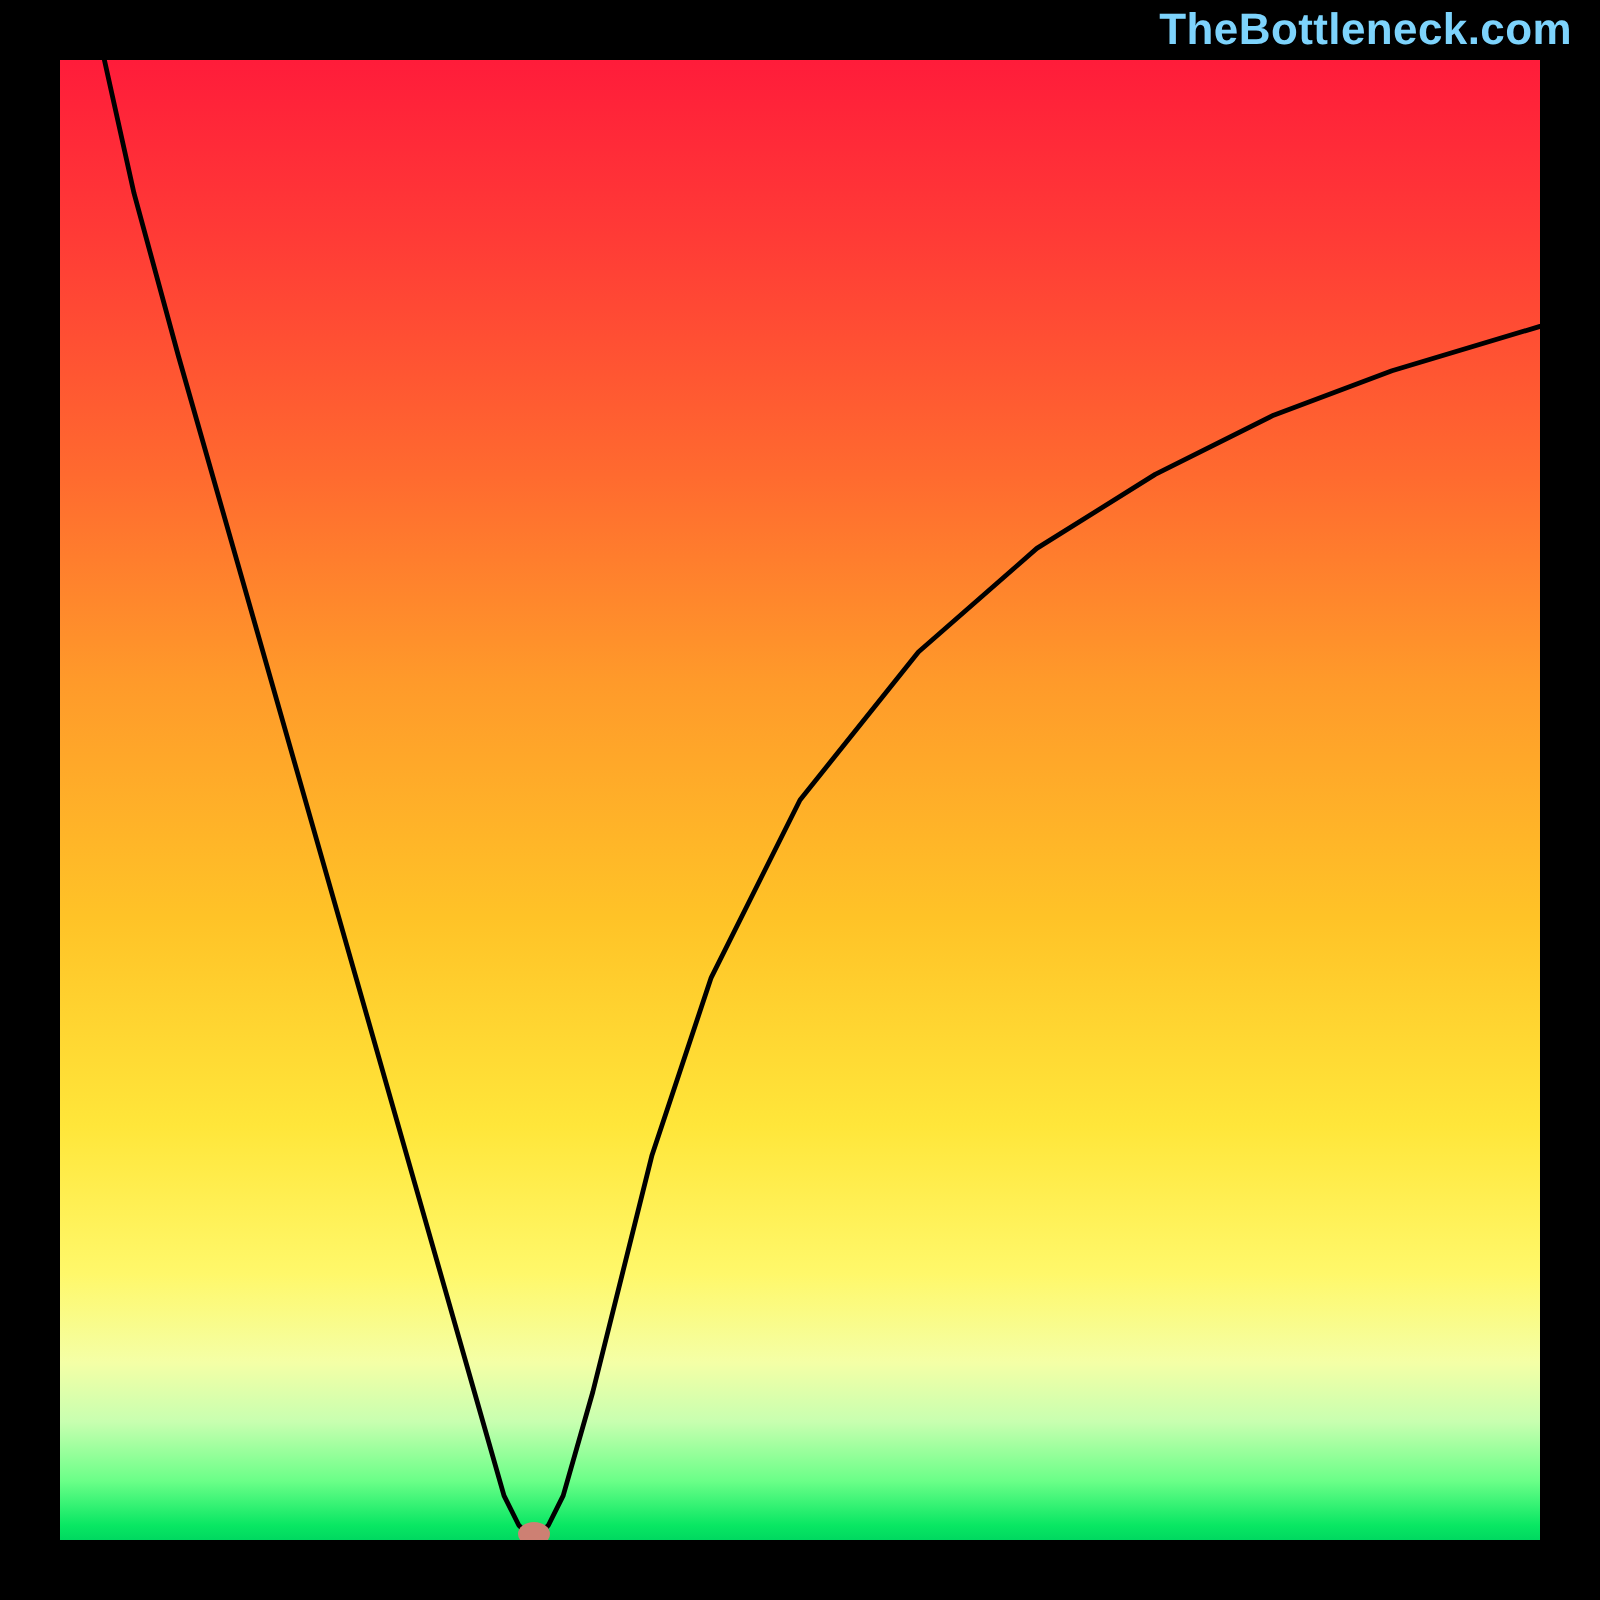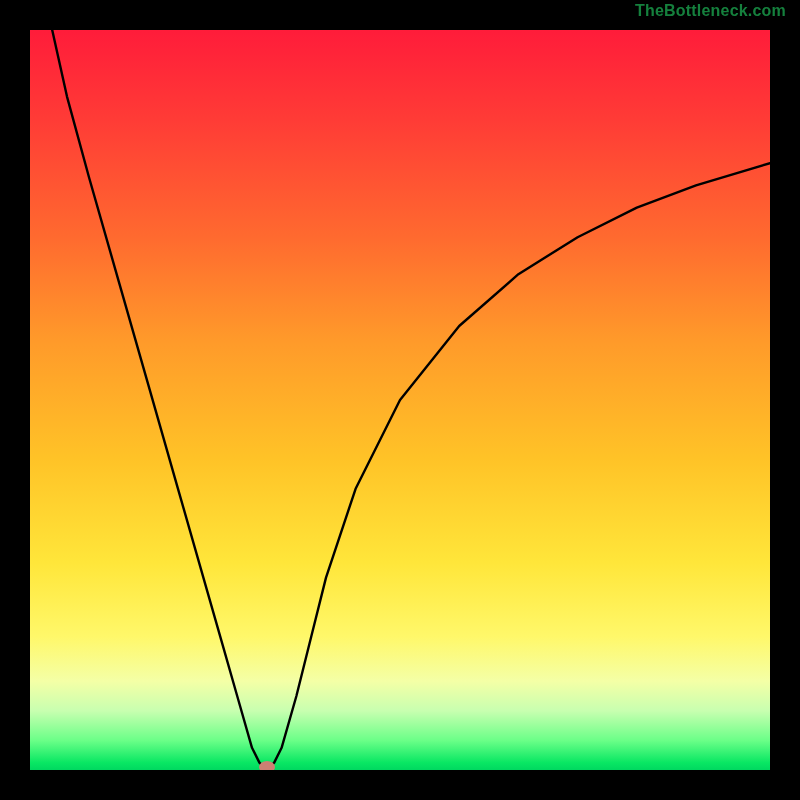--- a/index.html
+++ b/index.html
@@ -14,22 +14,22 @@
   .frame {
     position: relative;
     width: 800px;
     height: 800px;
     background: #000;
   }
   .watermark {
     position: absolute;
     top: 2px;
     right: 14px;
-    color: #15803d;
-    font-size: 16px;
+    color: #7dd3fc;
+    font-size: 22px;
     font-weight: 600;
     letter-spacing: 0.2px;
   }
   .plot-area {
     position: absolute;
     left: 30px;
     top: 30px;
     width: 740px;
     height: 740px;
     overflow: hidden;

